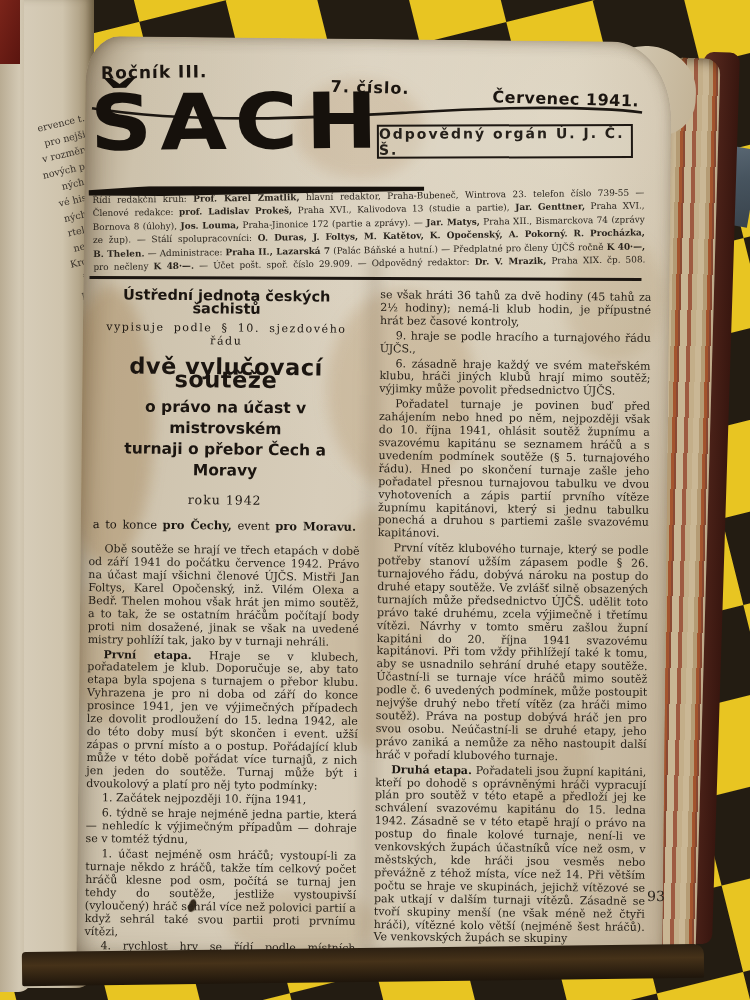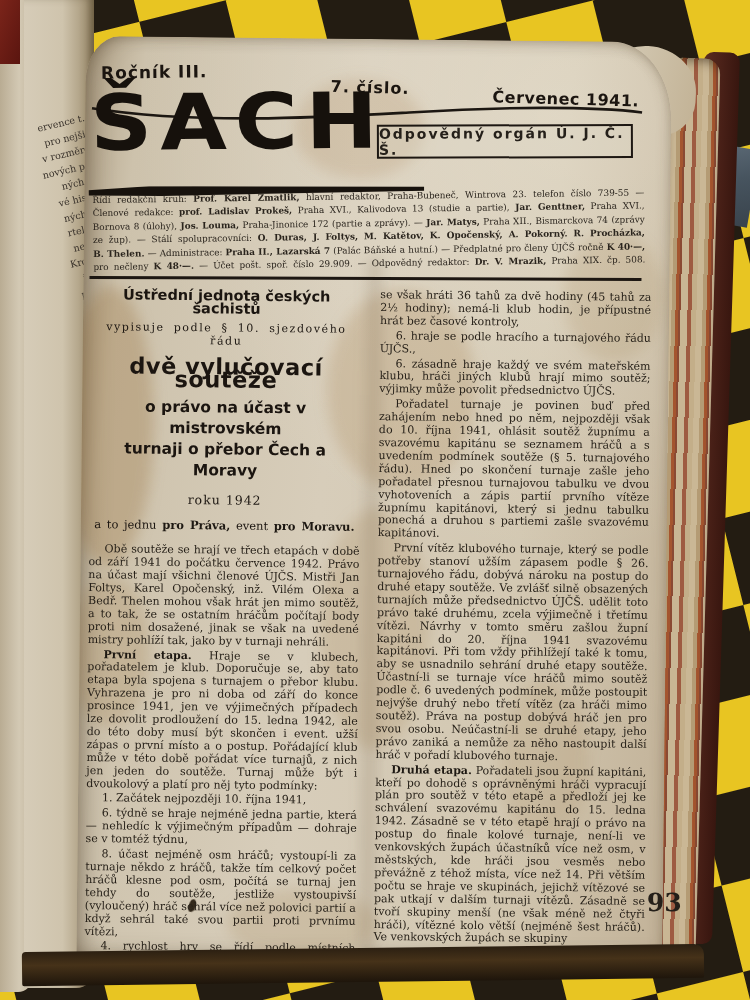--- a/index.html
+++ b/index.html
@@ -74,21 +74,21 @@
   .col p.noindent{text-indent:0;}
   .col b{color:#1d1812;}
   
   .head-block{text-align:center;margin-bottom:12px;color:#1b1510;}
   .h-org{font-family:"DejaVu Sans",sans-serif;font-weight:bold;font-size:14.5px;margin-top:2px;}
   .h-sub{font-size:11px;letter-spacing:1.6px;margin-top:7px;word-spacing:4px;}
   .h-title{font-family:"DejaVu Sans",sans-serif;font-weight:900;font-size:22.5px;letter-spacing:.5px;margin-top:12px;}
   .h-sub2{font-family:"DejaVu Sans",sans-serif;font-weight:bold;font-size:15.5px;line-height:21px;margin-top:12px;}
   .h-year{font-size:12.5px;margin-top:13px;letter-spacing:1px;}
   .h-note{font-size:11.5px;margin-top:12px;word-spacing:2px;}
-  .page-number{position:absolute;left:570px;top:846px;font-size:25px;font-weight:bold;color:#241f19;}
+  .page-number{position:absolute;left:570px;top:846px;font-size:14px;font-weight:normal;color:#241f19;}
   .bottom-edge{position:absolute;left:22px;top:948px;width:682px;height:34px;
     background:linear-gradient(#2c2012,#463219 40%,#1e150b);transform:rotate(-.7deg);border-radius:4px 10px 2px 2px;}
 </style>
 </head>
 <body>
 
 <div class="scene">
   <div class="checker"></div>
   <div class="blue-patch"></div>
 
@@ -175,32 +175,32 @@
         <div class="col">
           <div class="head-block">
             <div class="h-org">Ústřední jednota českých šachistů</div>
             <div class="h-sub">vypisuje podle § 10. sjezdového řádu</div>
             <div class="h-title">dvě vylučovací soutěže</div>
             <div class="h-sub2">
               <div>o právo na účast v mistrovském</div>
               <div>turnaji o přebor Čech a Moravy</div>
             </div>
             <div class="h-year">roku 1942</div>
-            <div class="h-note"><span>a to jednu </span><b>pro Práva,</b><span> event </span><b>pro Moravu.</b></div>
+            <div class="h-note"><span>a to konce </span><b>pro Čechy,</b><span> event </span><b>pro Moravu.</b></div>
           </div>
           <p><span>Obě soutěže se hrají ve třech etapách v době od září 1941 do počátku července 1942. Právo na účast mají všichni členové ÚJČS. Mistři Jan Foltys, Karel Opočenský, inž. Vilém Olexa a Bedř. Thelen mohou však hrát jen mimo soutěž, a to tak, že se ostatním hráčům počítají body proti nim dosažené, jinak se však na uvedené mistry pohlíží tak, jako by v turnaji nehráli.</span></p>
           <p><b>První etapa.</b><span> Hraje se v klubech, pořadatelem je klub. Doporučuje se, aby tato etapa byla spojena s turnajem o přebor klubu. Vyhrazena je pro ni doba od září do konce prosince 1941, jen ve výjimečných případech lze dovolit prodloužení do 15. ledna 1942, ale do této doby musí být skončen i event. užší zápas o první místo a o postup. Pořádající klub může v této době pořádat více turnajů, z nich jen jeden do soutěže. Turnaj může být i dvoukolový a platí pro něj tyto podmínky:</span></p>
           <p><span>1. Začátek nejpozději 10. října 1941,</span></p>
           <p><span>6. týdně se hraje nejméně jedna partie, která — nehledíc k výjimečným případům — dohraje se v tomtéž týdnu,</span></p>
-          <p><span>8. účast nejméně osm hráčů; vystoupí-li za turnaje někdo z hráčů, takže tím celkový počet hráčů klesne pod osm, počítá se turnaj jen tehdy do soutěže, jestliže vystoupivší (vyloučený) hráč sehrál více než polovici partií a když sehrál také svou partii proti prvnímu vítězi,</span></p>
+          <p><span>1. účast nejméně osm hráčů; vystoupí-li za turnaje někdo z hráčů, takže tím celkový počet hráčů klesne pod osm, počítá se turnaj jen tehdy do soutěže, jestliže vystoupivší (vyloučený) hráč sehrál více než polovici partií a když sehrál také svou partii proti prvnímu vítězi,</span></p>
           <p><span>4. rychlost hry se řídí podle místních zvyklostí v mezích 36 až 40 tahů za dvě hodiny; doporučuje</span></p>
         </div>
         <div class="col">
           <p class="noindent"><span>se však hráti 36 tahů za dvě hodiny (45 tahů za 2½ hodiny); nemá-li klub hodin, je přípustné hrát bez časové kontroly,</span></p>
-          <p><span>6. hraje se podle hracího a turnajového řádu ÚJČS.,</span></p>
+          <p><span>9. hraje se podle hracího a turnajového řádu ÚJČS.,</span></p>
           <p><span>6. zásadně hraje každý ve svém mateřském klubu, hráči jiných klubů hrají mimo soutěž; výjimky může povolit předsednictvo ÚJČS.</span></p>
           <p><span>Pořadatel turnaje je povinen buď před zahájením nebo hned po něm, nejpozději však do 10. října 1941, ohlásit soutěž župnímu a svazovému kapitánu se seznamem hráčů a s uvedením podmínek soutěže (§ 5. turnajového řádu). Hned po skončení turnaje zašle jeho pořadatel přesnou turnajovou tabulku ve dvou vyhotoveních a zápis partií prvního vítěze župnímu kapitánovi, který si jednu tabulku ponechá a druhou s partiemi zašle svazovému kapitánovi.</span></p>
           <p><span>První vítěz klubového turnaje, který se podle potřeby stanoví užším zápasem podle § 26. turnajového řádu, dobývá nároku na postup do druhé etapy soutěže. Ve zvlášť silně obsazených turnajích může předsednictvo ÚJČŠ. udělit toto právo také druhému, zcela výjimečně i třetímu vítězi. Návrhy v tomto směru zašlou župní kapitáni do 20. října 1941 svazovému kapitánovi. Při tom vždy přihlížejí také k tomu, aby se usnadnilo sehrání druhé etapy soutěže. Účastní-li se turnaje více hráčů mimo soutěž podle č. 6 uvedených podmínek, může postoupit nejvýše druhý nebo třetí vítěz (za hráči mimo soutěž). Práva na postup dobývá hráč jen pro svou osobu. Neúčastní-li se druhé etapy, jeho právo zaniká a nemůže za něho nastoupit další hráč v pořadí klubového turnaje.</span></p>
           <p><b>Druhá etapa.</b><span> Pořadateli jsou župní kapitáni, kteří po dohodě s oprávněnými hráči vypracují plán pro soutěž v této etapě a předloží jej ke schválení svazovému kapitánu do 15. ledna 1942. Zásadně se v této etapě hrají o právo na postup do finale kolové turnaje, není-li ve venkovských župách účastníků více než osm, v městských, kde hráči jsou vesměs nebo převážně z téhož místa, více než 14. Při větším počtu se hraje ve skupinách, jejichž vítězové se pak utkají v dalším turnaji vítězů. Zásadně se tvoří skupiny menší (ne však méně než čtyři hráči), vítězné kolo větší (nejméně šest hráčů). Ve venkovských župách se skupiny</span></p>
         </div>
       </div>
 
       <div class="page-number">93</div>
     </div>
   </div>

